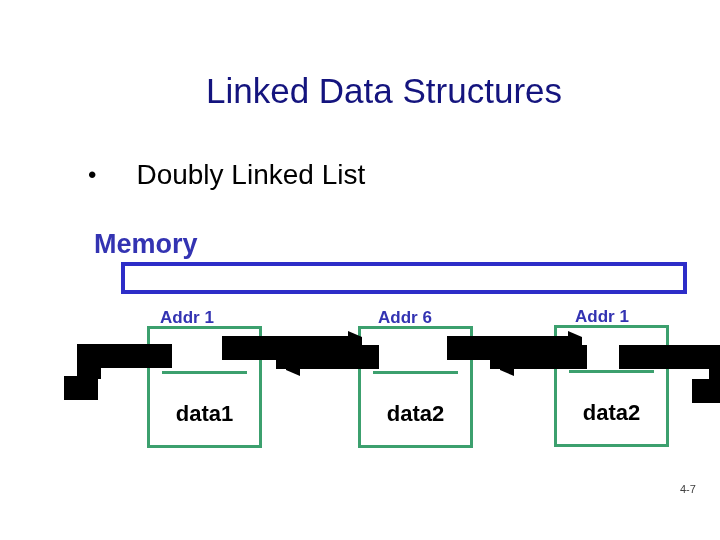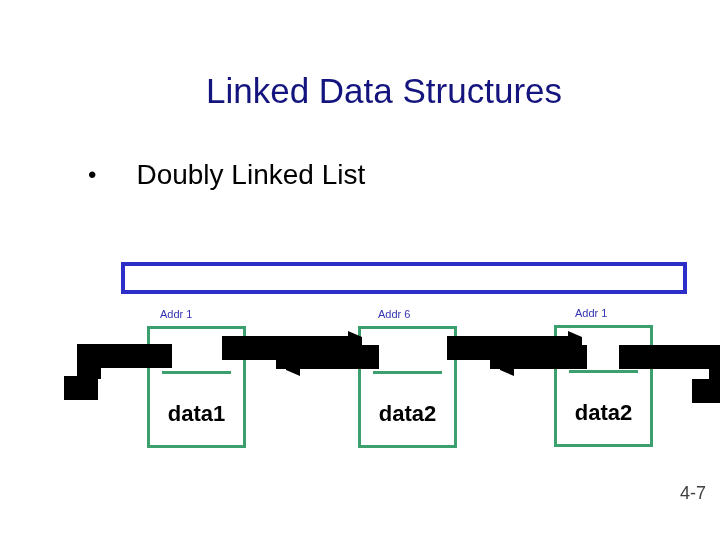--- a/index.html
+++ b/index.html
@@ -28,58 +28,59 @@
     font-size:27px; font-weight:bold;
     color:var(--label-blue, #3333B2);
   }
   .memory-box {
     position:absolute; left:97px; top:238px; width:566px; height:30px;
     border:4px solid var(--memory-box-blue, #2D2DC8); background:#fff;
   }
   .node { position:absolute; width:121px; }
   .node .addr {
     position:absolute; top:0; white-space:nowrap;
-    font-size:11px; font-weight:normal;
+    font-size:17px; font-weight:bold;
     color:var(--label-blue, #3333B2);
   }
   .node .box {
-    position:absolute; top:30px; left:0; width:99px; height:122px;
+    position:absolute; top:30px; left:0; width:115px; height:122px;
     border:3px solid var(--node-green, #3CA06E); background:#fff;
   }
   .pointer-slot { height:33px; border-bottom:3px solid var(--node-green, #3CA06E); }
   .data-slot {
     height:80px; display:flex; align-items:center; justify-content:center;
     font-size:22px; font-weight:bold; color:#000;
   }
   .hline { position:absolute; height:3px; background:var(--line-black,#000); z-index:5; }
   .vline { position:absolute; width:3px;  background:var(--line-black,#000); z-index:5; }
   .gbar  { position:absolute; height:5px; background:var(--line-black,#000); z-index:5; }
   .ah {
     position:absolute; width:0; height:0; z-index:5;
     border-top:6px solid transparent; border-bottom:6px solid transparent;
   }
   .ah-r { border-left:14px solid var(--line-black,#000); }
   .ah-l { border-right:14px solid var(--line-black,#000); }
   .page-num {
     position:absolute; top:447px; left:644px;
-    font-size:18px; color:var(--page-num-gray, #404040);
+    font-size:11px; color:var(--page-num-gray, #404040);
   }
 </style>
 </head>
 <body>
 
 <div class="slide">
 
   <div class="title">Linked Data Structures</div>
 
   <div class="bullet-line">
     <span class="bullet-marker">•</span>
     <span>Doubly Linked List</span>
   </div>
 
+  <div class="memory-label">Memory</div>
 
   <div class="memory-box"></div>
 
   <div class="node" style="left:123px; top:272px;">
     <div class="addr" style="left:1px;">Addr 1</div>
     <div class="box">
       <div class="pointer-slot"></div>
       <div class="data-slot">data1</div>
     </div>
   </div>

